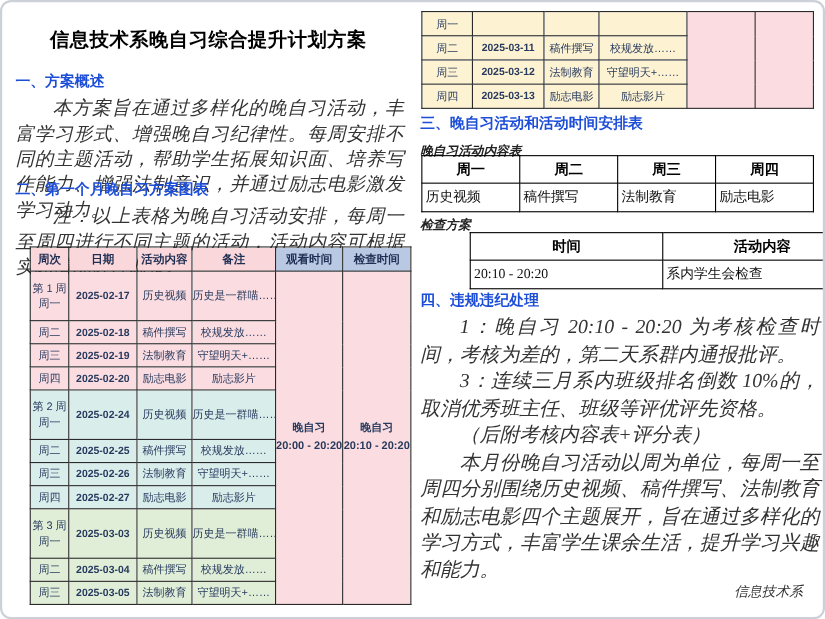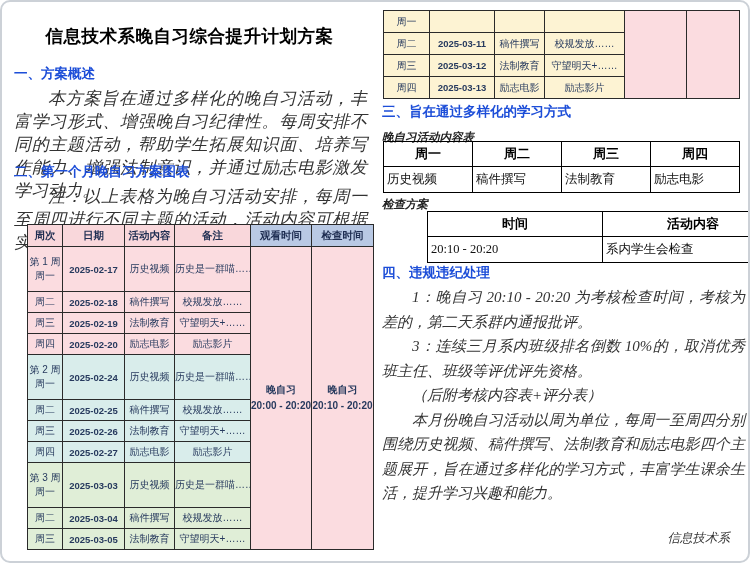--- a/index.html
+++ b/index.html
@@ -52,21 +52,21 @@
 
   .caption{position:absolute;left:5px;font-family:"Liberation Serif",serif;
     font-style:italic;font-weight:bold;font-size:11.5px;color:#222;}
   .mini{position:absolute;left:6px;width:356px;border:1.5px solid #000;}
   .mini th{border:1.5px solid #000;font-size:13px;font-weight:bold;color:#000;
     text-align:center;height:24px;padding:0;}
   .mini td{border:1.5px solid #000;font-size:12.5px;color:#111;text-align:left;
     height:25px;padding:0 0 0 3px;font-family:"Liberation Serif",serif;white-space:nowrap;overflow:hidden;}
 
   .rules{position:absolute;left:5px;top:283px;width:363px;}
-  .rules p{font-family:"Liberation Serif",serif;font-style:italic;font-size:15px;
+  .rules p{font-family:"Liberation Serif",serif;font-style:italic;font-size:18px;
     line-height:24.5px;color:#333;text-align:justify;text-indent:2em;margin:0;}
   .signature{position:absolute;right:22px;top:528px;font-family:"Liberation Serif",serif;
     font-style:italic;font-size:12.5px;color:#333;}
 </style>
 </head>
 <body>
 
 <div class="screen">
 
   <div class="page page-left">
@@ -219,21 +219,21 @@
           </tr>
           <tr class="c-cream">
             <td>周四</td>
             <td class="cell-date">2025-03-13</td>
             <td class="cell-activity">励志电影</td>
             <td class="cell-note">励志影片</td>
           </tr>
         </tbody>
     </table>
 
-    <div class="sec-head" style="left:5px;top:101px;">三、旨在通过多样化的学习方式</div>
+    <div class="sec-head" style="left:5px;top:101px;">三、晚自习活动和活动时间安排表</div>
     <div class="caption" style="top:128px;">晚自习活动内容表</div>
 
     <table class="mini" style="top:139px;">
       <colgroup>
           <col style="width:89px">
           <col style="width:89px">
           <col style="width:89px">
           <col style="width:89px">
         </colgroup>
       <thead>

